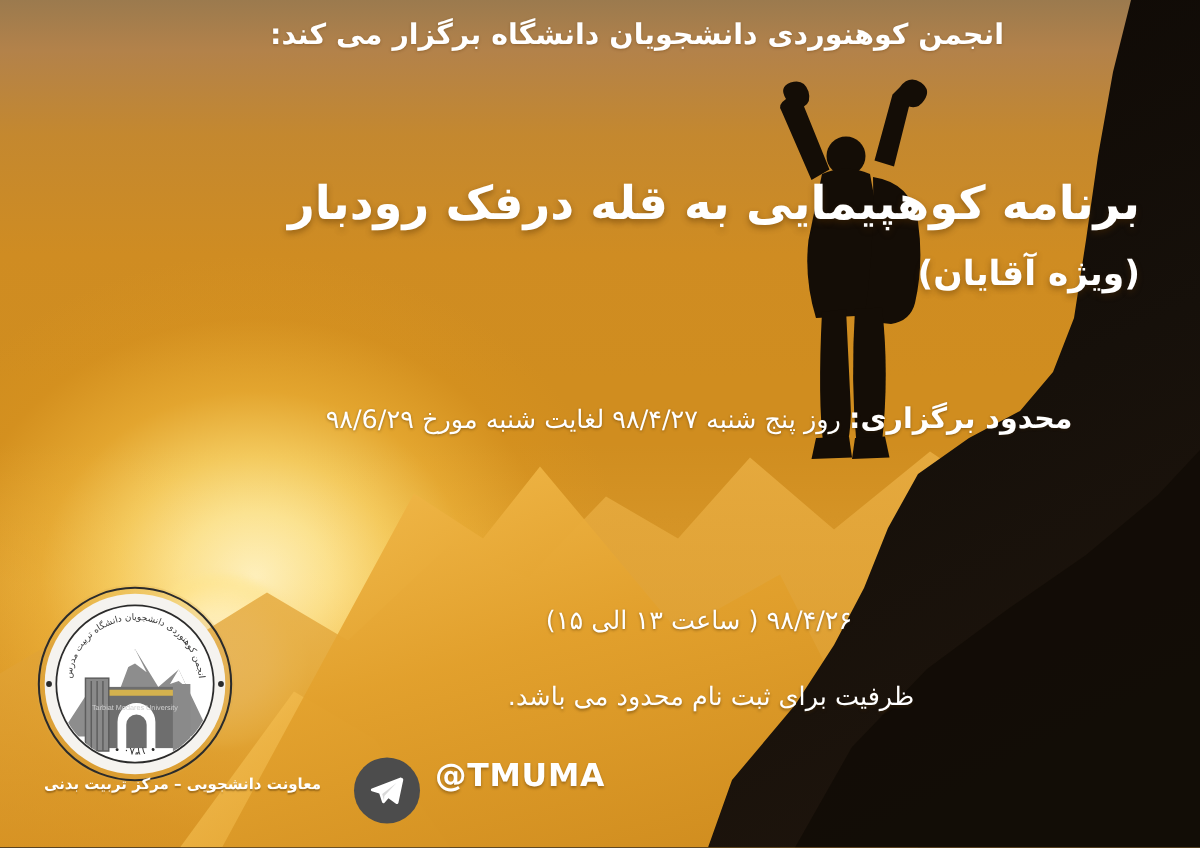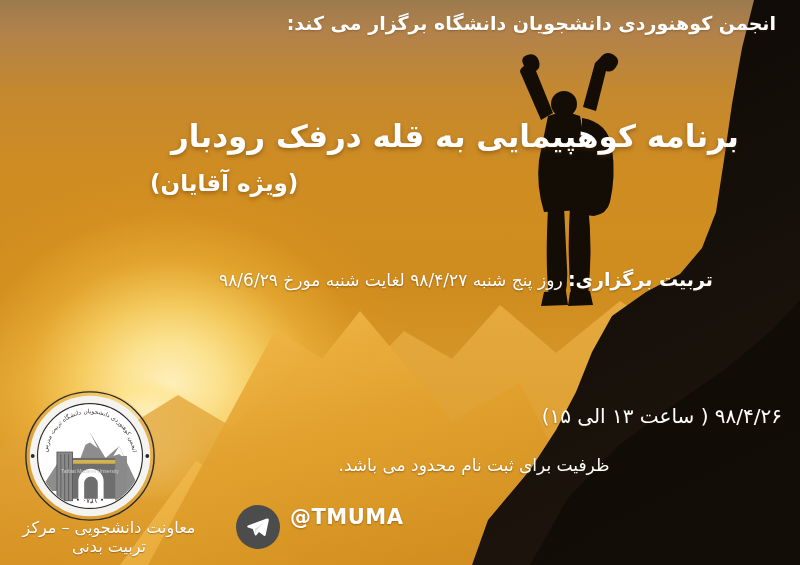--- a/index.html
+++ b/index.html
@@ -44,58 +44,58 @@
   
   .mtn-far,.mtn-mid,.rock-fg,.climber{position:absolute;pointer-events:none;}
   .mtn-far{left:0;bottom:0;width:100%;height:330px;}
   .mtn-mid{left:0;bottom:0;width:100%;height:300px;}
   .rock-fg{right:0;top:0;width:420px;height:565px;}
   .climber{left:490px;top:40px;width:160px;height:300px;}
 
   
   .headline{
     position:absolute;top:12px;right:24px;left:180px;
-    text-align:right;
+    text-align:left;
     color:#ffffff;
     font-size:19px;font-weight:bold;
     letter-spacing:0px;
     text-shadow:0 1px 2px rgba(90,50,0,.35);
     direction:rtl;
   }
   .title{
     position:absolute;top:118px;right:40px;left:150px;
-    text-align:center;color:#ffffff;
+    text-align:right;color:#ffffff;
     font-size:31px;font-weight:bold;
     text-shadow:0 2px 4px rgba(80,45,0,.45);
     direction:rtl;
   }
   .subtitle{
     position:absolute;top:170px;right:40px;left:150px;
-    text-align:left;color:#ffffff;
+    text-align:right;color:#ffffff;
     font-size:23px;font-weight:bold;
     text-shadow:0 2px 4px rgba(80,45,0,.45);
     direction:rtl;
   }
 
   .info{
     position:absolute;right:18px;left:150px;direction:rtl;color:#ffffff;
     text-shadow:0 1px 2px rgba(60,35,0,.45);
   }
   .line-when{top:268px;text-align:center;font-size:17px;}
   .line-when b{font-size:19px;font-weight:bold;}
   .line-where{top:356px;text-align:center;font-size:17px;}
   .line-where b{font-size:19px;font-weight:bold;}
-  .line-time{top:404px;font-size:20px;}
+  .line-time{top:404px;text-align:center;font-size:17px;}
   .line-cap{top:455px;text-align:center;font-size:17px;padding-left:16px;}
 
   
   .logo-wrap{position:absolute;left:22px;top:388px;width:136px;height:136px;}
   .logo-caption{
     position:absolute;left:4px;top:518px;width:210px;
-    text-align:center;color:#ffffff;font-size:16px;font-weight:normal;
+    color:#ffffff;font-size:10px;font-weight:bold;
     direction:rtl;text-shadow:0 1px 1px rgba(70,40,0,.4);
   }
 
   
   .tg-wrap{position:absolute;left:236px;top:505px;display:flex;align-items:flex-start;gap:10px;direction:ltr;}
   .tg-badge{
     width:44px;height:44px;border-radius:50%;background:#4c4c4c;
     display:flex;align-items:center;justify-content:center;
   }
   .tg-handle{color:#ffffff;font-size:21px;font-weight:bold;letter-spacing:.5px;
@@ -177,21 +177,21 @@
     </g>
   </svg>
 
   <div class="headline">انجمن کوهنوردی دانشجویان دانشگاه برگزار می کند:</div>
 
   <div class="title">برنامه کوهپیمایی به قله درفک رودبار</div>
 
   <div class="subtitle">(ویژه آقایان)</div>
 
   <div class="info line-when">
-    <b>تربیت برگزاری:</b>
+    <b>محدود برگزاری:</b>
     <span>روز پنج شنبه ۹۸/۴/۲۷ لغایت شنبه مورخ ۹۸/6/۲۹</span>
   </div>
 
 
   <div class="info line-time">۹۸/۴/۲۶  ( ساعت ۱۳ الی ۱۵)</div>
 
   <div class="info line-cap">ظرفیت برای ثبت نام محدود می باشد.</div>
 
   <div class="logo-wrap">
     <svg viewBox="0 0 140 140" width="136" height="136">

